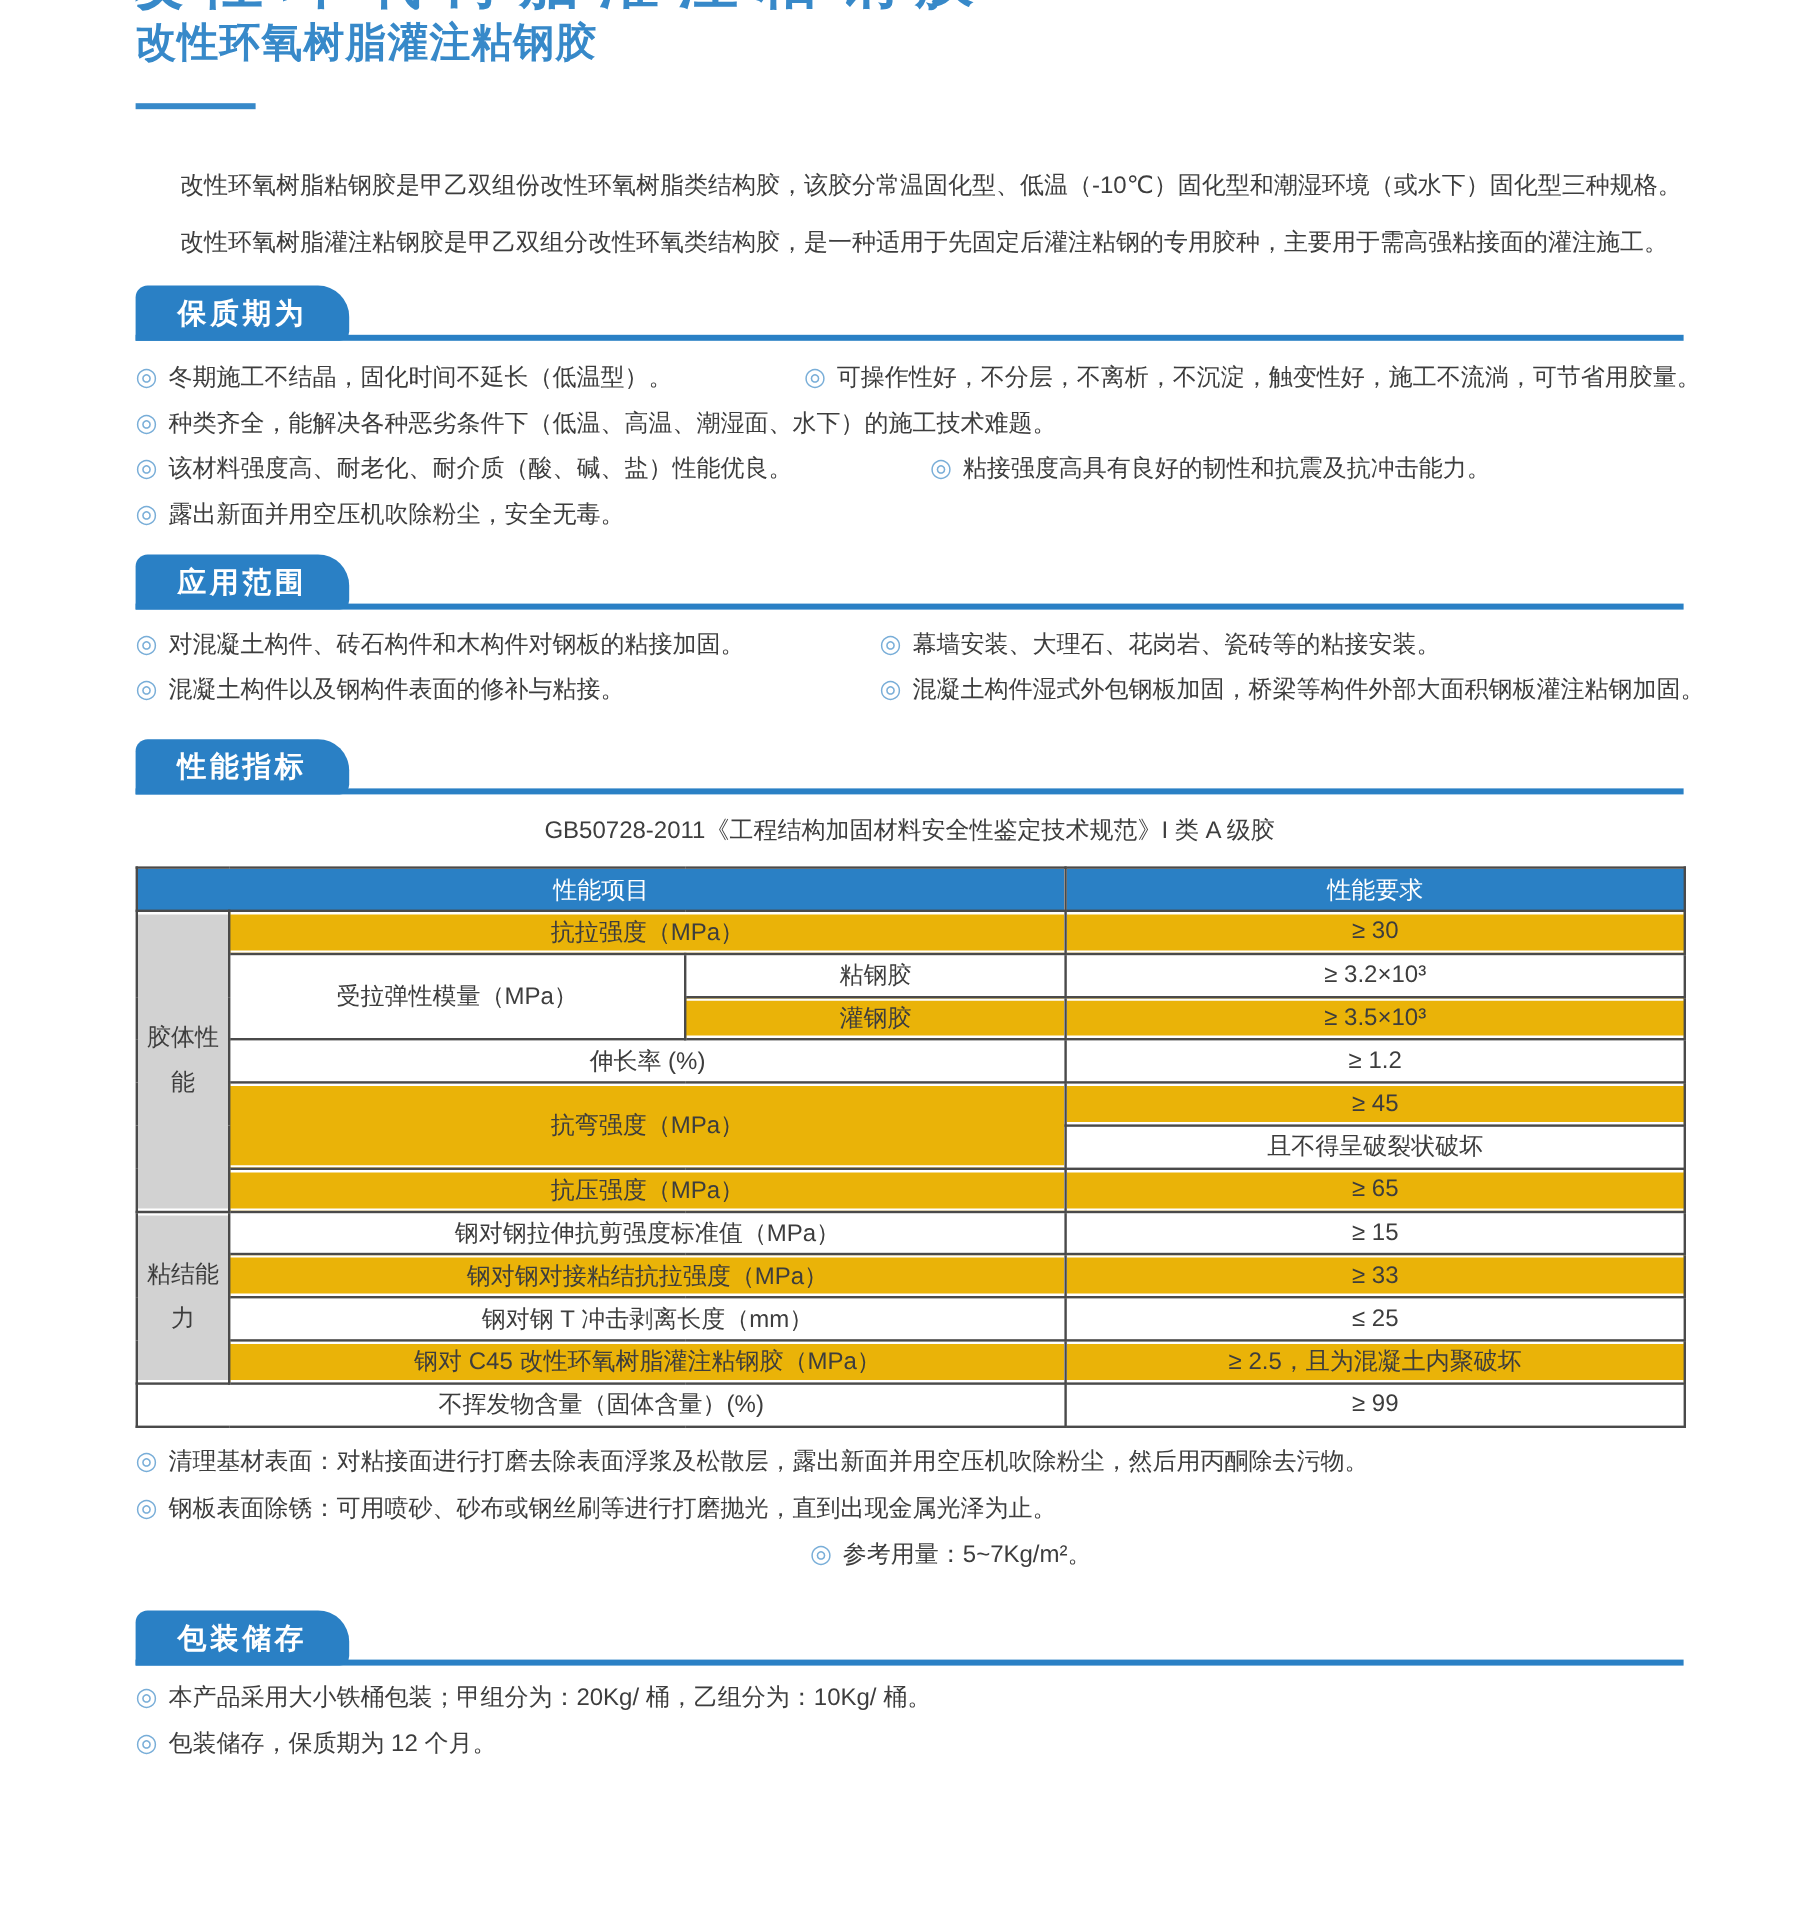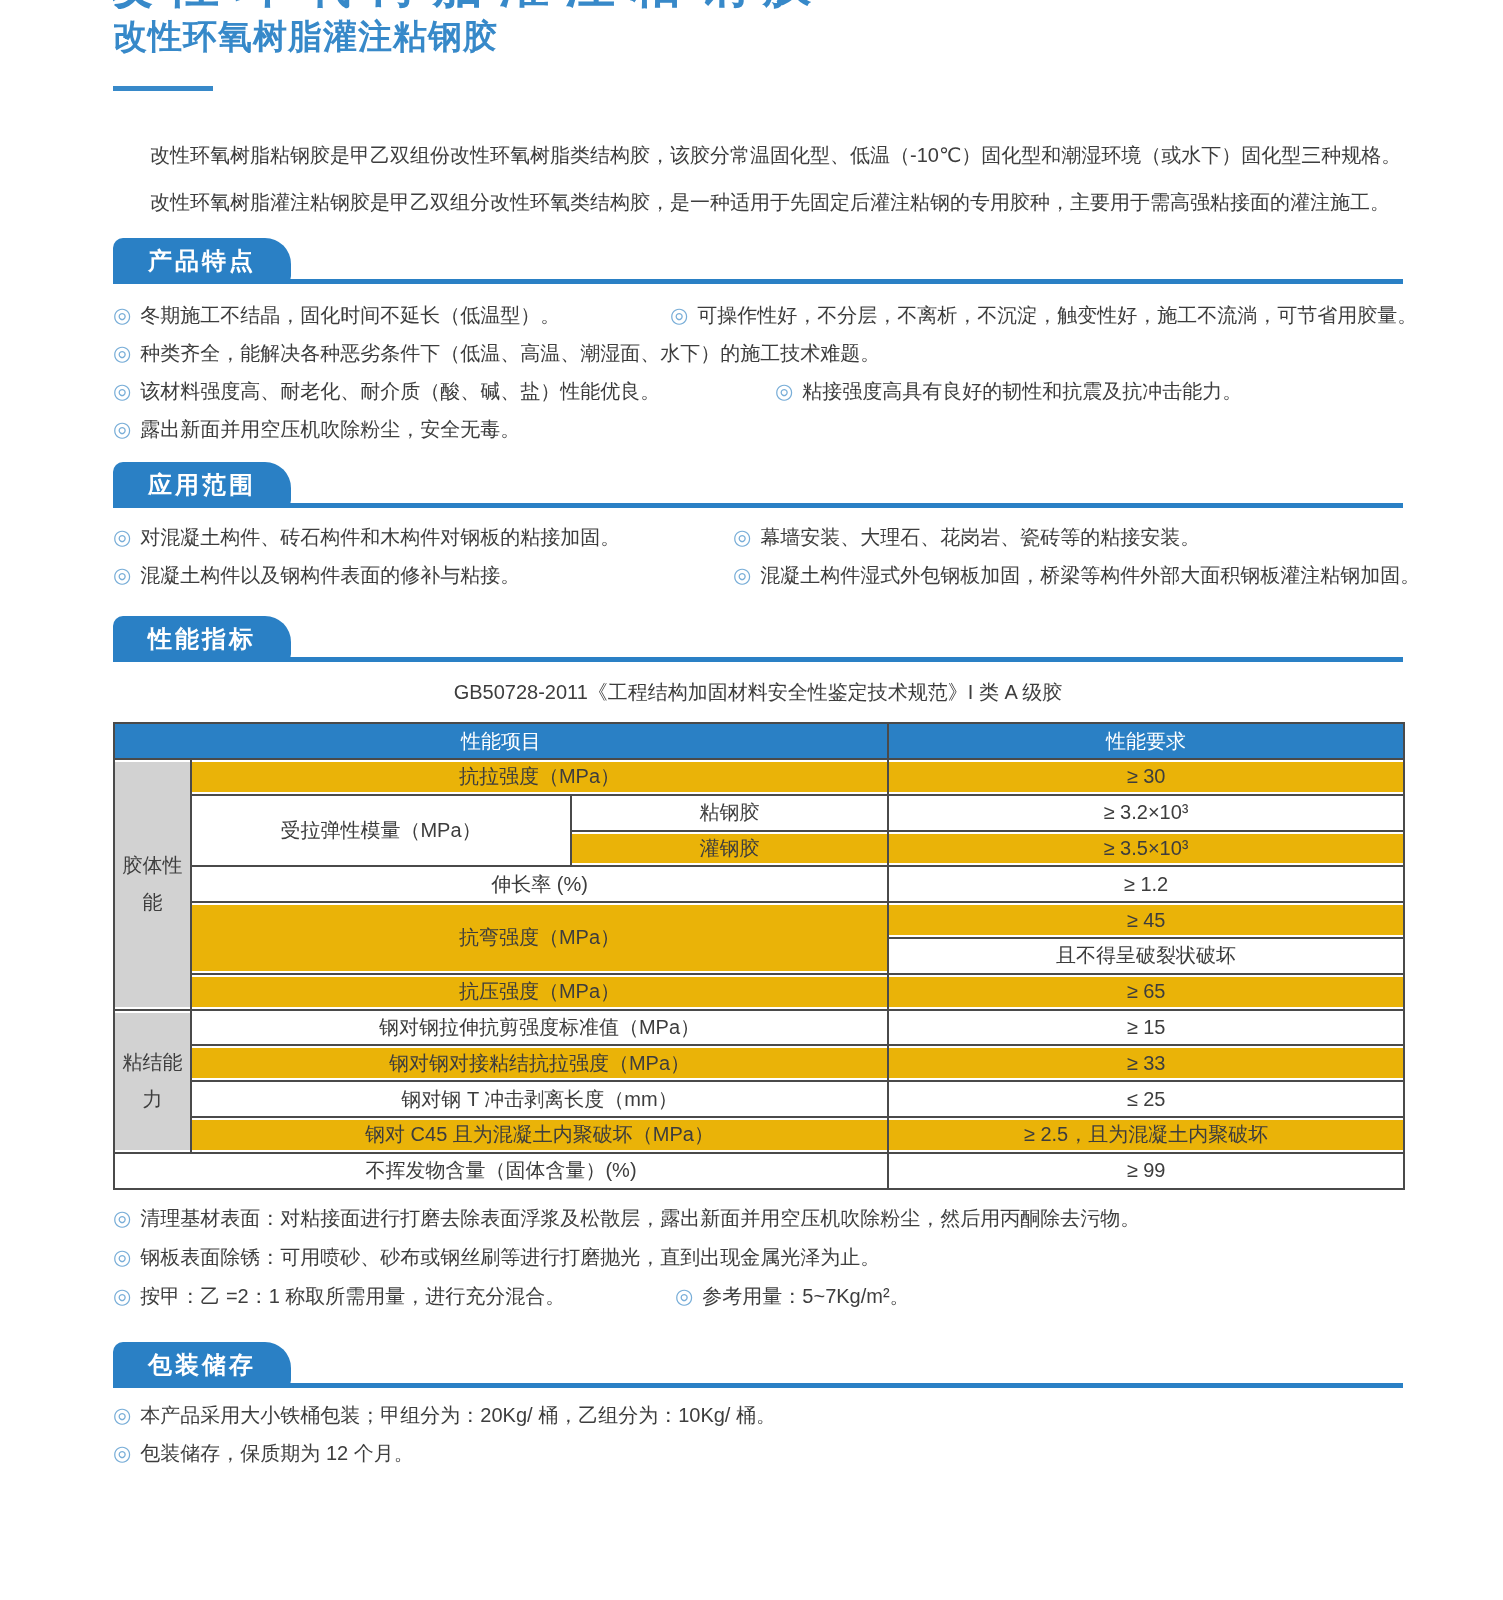--- a/index.html
+++ b/index.html
@@ -90,21 +90,21 @@
   <div class="page-title">改性环氧树脂灌注粘钢胶</div>
   <div class="title-underline"></div>
 
   <div class="intro">
     <div class="iline">改性环氧树脂粘钢胶是甲乙双组份改性环氧树脂类结构胶，该胶分常温固化型、低温（-10℃）固化型和潮湿环境（或水下）固化型三种规格。</div>
     <div class="iline">改性环氧树脂灌注粘钢胶是甲乙双组分改性环氧类结构胶，是一种适用于先固定后灌注粘钢的专用胶种，主要用于需高强粘接面的灌注施工。</div>
   </div>
 
   <div class="sec mt-feat-sec">
     <div class="rule"></div>
-    <div class="badge">产品特点</div>
+    <div class="badge">保质期为</div>
   </div>
   <div class="rows mt-feat">
     <div class="row">
       <span class="item"><span class="b">◎</span><span>冬期施工不结晶，固化时间不延长（低温型）。</span></span>
       <span class="item abs" style="left:557px"><span class="b">◎</span><span>可操作性好，不分层，不离析，不沉淀，触变性好，施工不流淌，可节省用胶量。</span></span>
     </div>
     <div class="row">
       <span class="item"><span class="b">◎</span><span>种类齐全，能解决各种恶劣条件下（低温、高温、潮湿面、水下）的施工技术难题。</span></span>
     </div>
     <div class="row">
@@ -185,39 +185,38 @@
     </tr>
     <tr>
       <td class="g" colspan="2">钢对钢对接粘结抗拉强度（MPa）</td>
       <td class="g">≥ 33</td>
     </tr>
     <tr>
       <td class="w" colspan="2">钢对钢 T 冲击剥离长度（mm）</td>
       <td class="w">≤ 25</td>
     </tr>
     <tr>
-      <td class="g" colspan="2">钢对 C45 且为混凝土内聚破坏（MPa）</td>
+      <td class="g" colspan="2">钢对 C45 改性环氧树脂灌注粘钢胶（MPa）</td>
       <td class="g">≥ 2.5，且为混凝土内聚破坏</td>
     </tr>
     <tr>
       <td class="w" colspan="3">不挥发物含量（固体含量）(%)</td>
       <td class="w">≥ 99</td>
     </tr>
   </tbody>
     </table>
 
   <div class="rows tall mt-cons">
     <div class="row">
       <span class="item"><span class="b">◎</span><span>清理基材表面：对粘接面进行打磨去除表面浮浆及松散层，露出新面并用空压机吹除粉尘，然后用丙酮除去污物。</span></span>
     </div>
     <div class="row">
       <span class="item"><span class="b">◎</span><span>钢板表面除锈：可用喷砂、砂布或钢丝刷等进行打磨抛光，直到出现金属光泽为止。</span></span>
     </div>
     <div class="row">
-      <span class="item"><span class="b">◎</span><span>按甲：乙 =2：1 称取所需用量，进行充分混合。</span></span>
       <span class="item abs" style="left:562px"><span class="b">◎</span><span>参考用量：5~7Kg/m²。</span></span>
     </div>
   </div>
 
   <div class="sec gap-pack-sec">
     <div class="rule"></div>
     <div class="badge">包装储存</div>
   </div>
   <div class="rows mt-pack">
     <div class="row">

